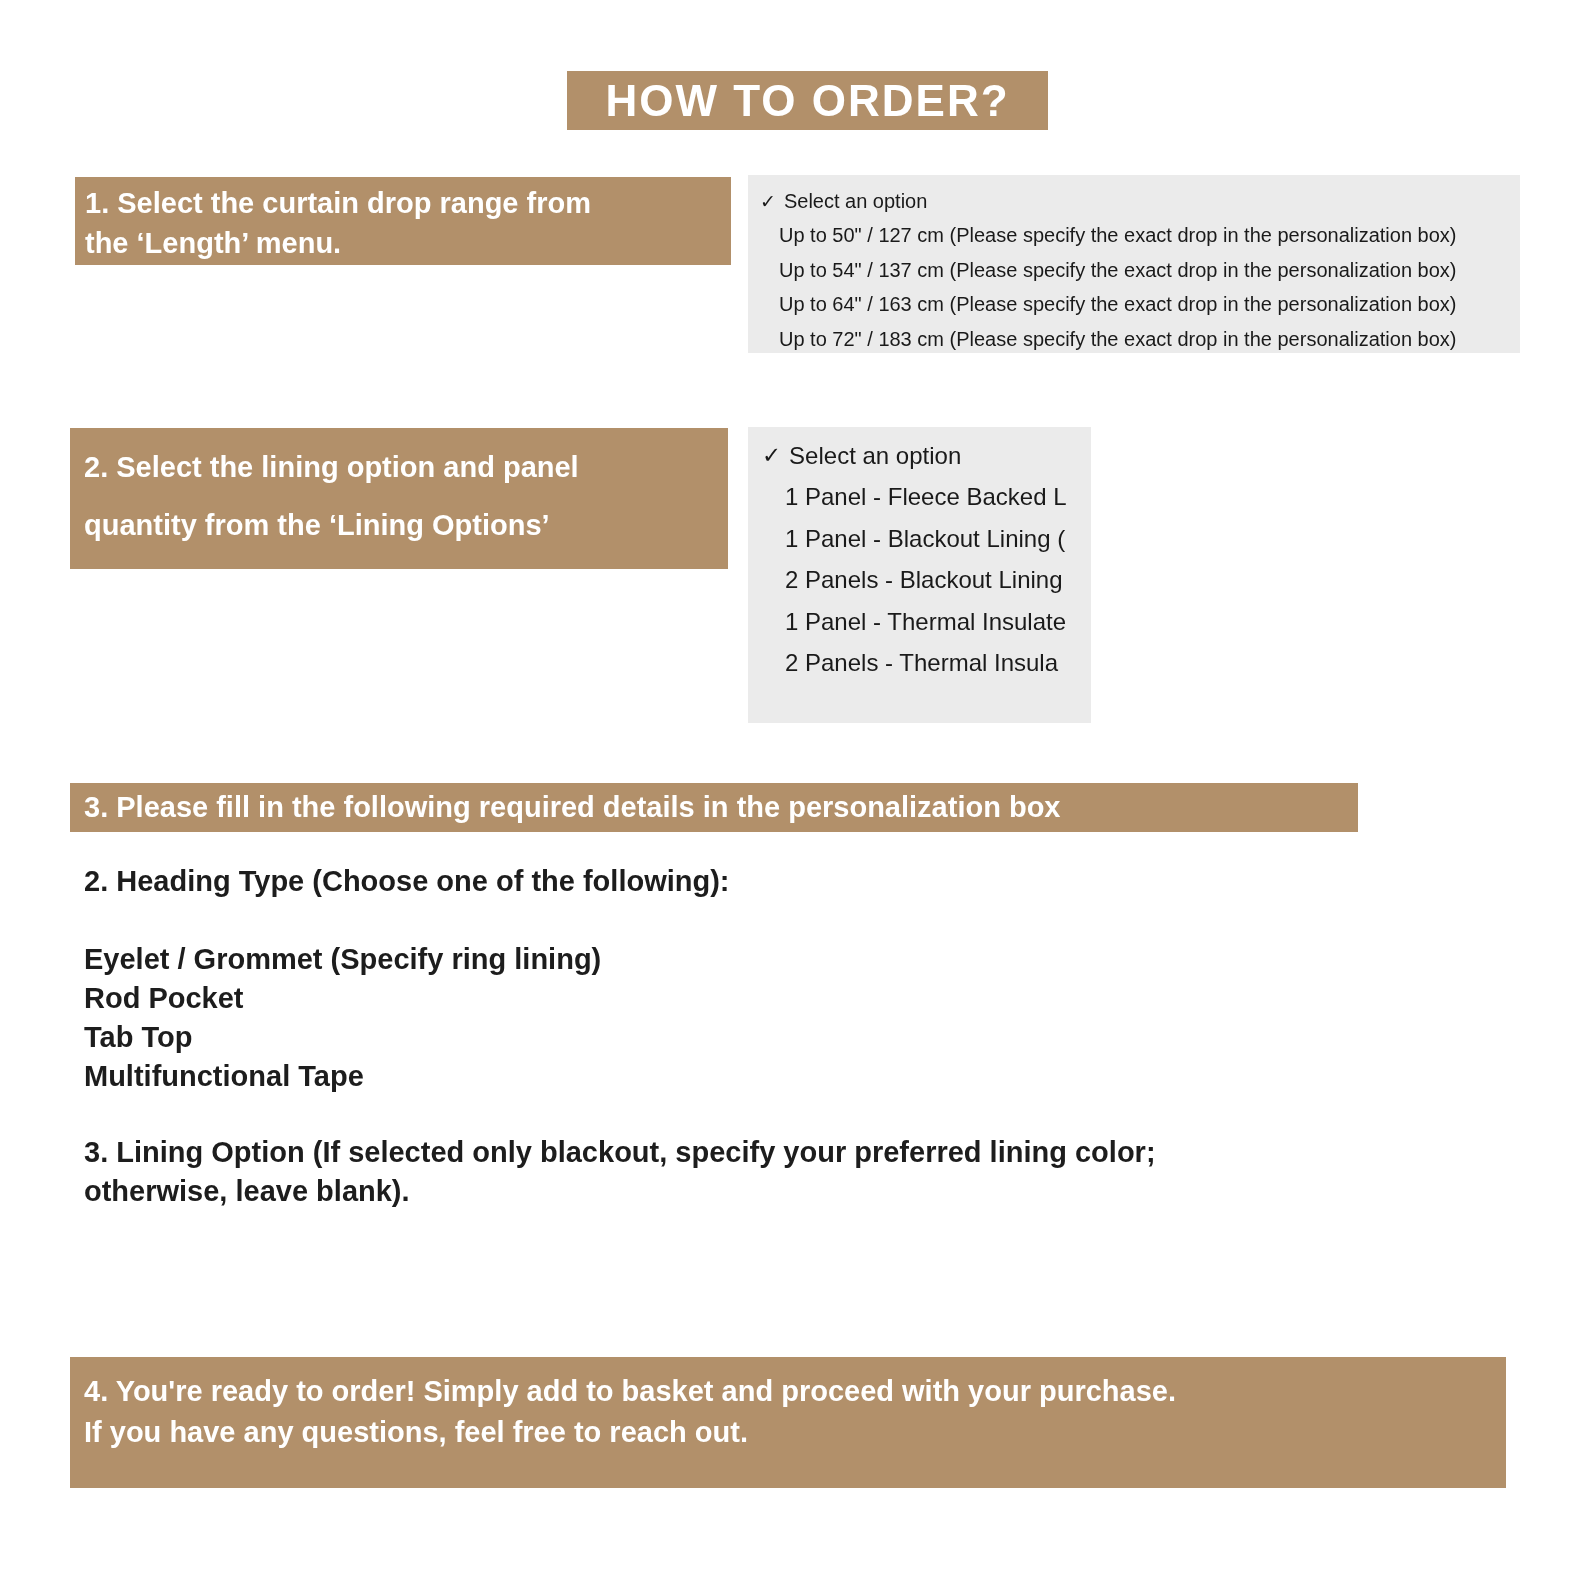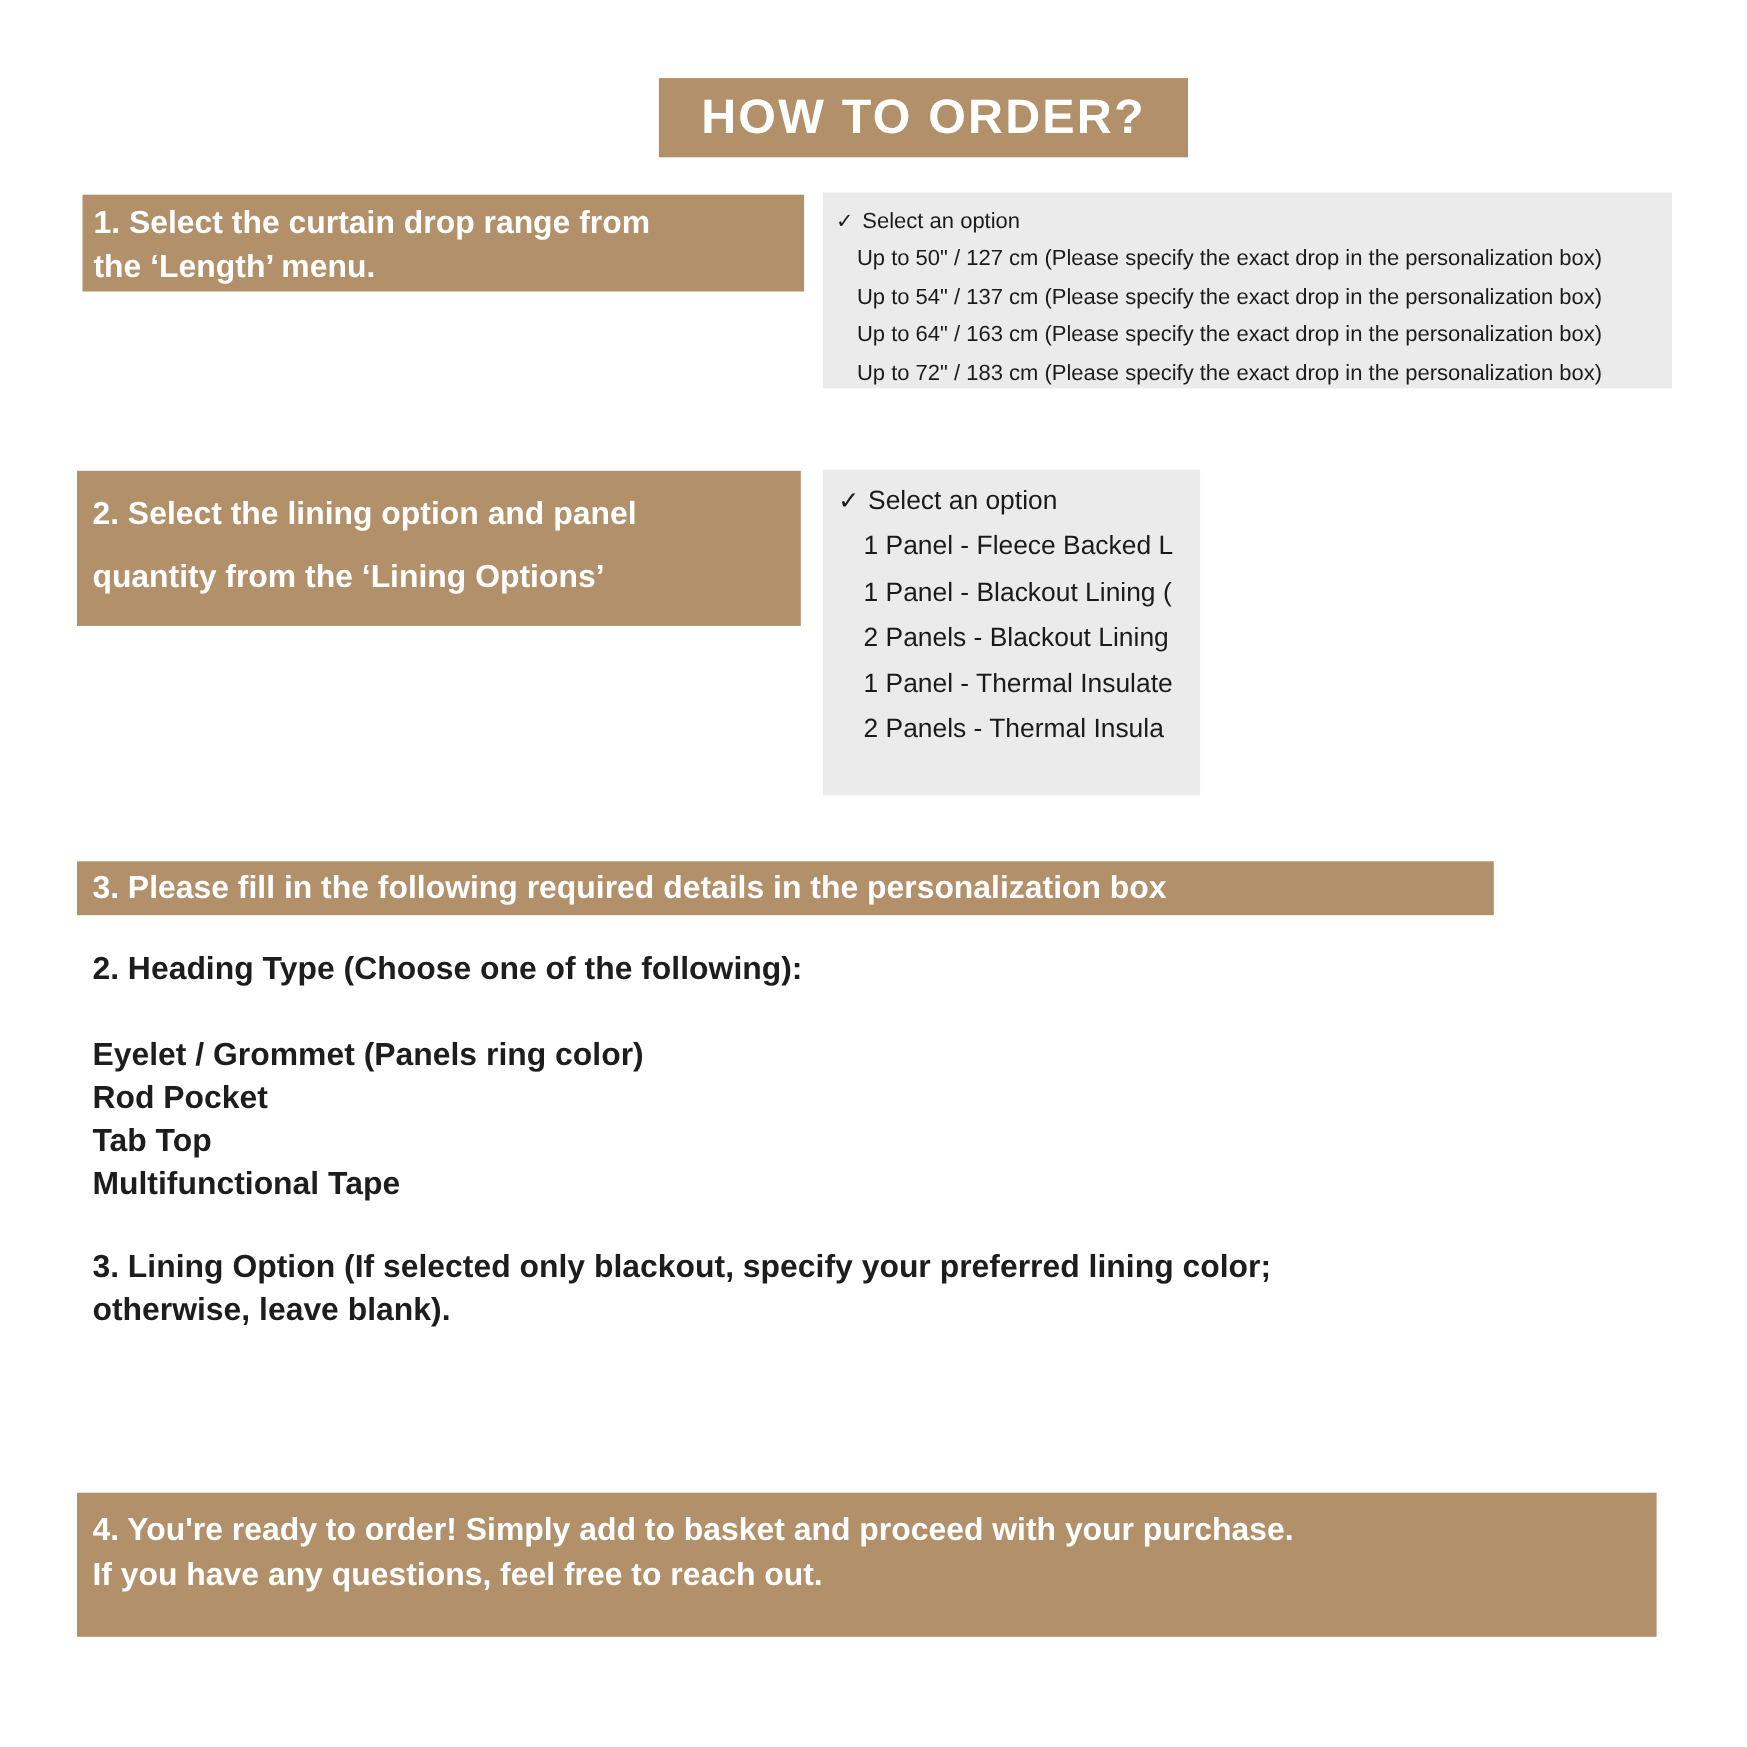--- a/index.html
+++ b/index.html
@@ -12,22 +12,22 @@
     overflow: hidden;
   }
   .tan { background: #b2906a; color: #ffffff; }
   .banner-text {
     font-weight: bold;
     color: #ffffff;
     white-space: pre-line;
   }
   .page-title {
     position: absolute;
-    left: 599px; top: 71px;
-    width: 481px; height: 72px;
+    left: 567px; top: 71px;
+    width: 481px; height: 59px;
     display: flex; align-items: center; justify-content: center;
     font-size: 44px; font-weight: bold; letter-spacing: 2px;
   }
   .step1 {
     position: absolute;
     left: 75px; top: 177px;
     width: 656px; height: 88px;
     box-sizing: border-box;
     padding: 6px 0 0 10px;
     font-size: 29px; line-height: 40px;
@@ -136,21 +136,21 @@
     <div class="dd-row dd-option">1 Panel - Blackout Lining (</div>
     <div class="dd-row dd-option">2 Panels - Blackout Lining</div>
     <div class="dd-row dd-option">1 Panel - Thermal Insulate</div>
     <div class="dd-row dd-option">2 Panels - Thermal Insula</div>
   </div>
 
   <div class="step3 tan banner-text">3. Please fill in the following required details in the personalization box</div>
 
   <div class="details">
     <p class="d2">2. Heading Type (Choose one of the following):</p>
-    <p class="d3">Eyelet / Grommet (Panels ring color)
+    <p class="d3">Eyelet / Grommet (Specify ring lining)
 Rod Pocket
 Tab Top
 Multifunctional Tape</p>
     <p class="d4">3. Lining Option (If selected only blackout, specify your preferred lining color;
 otherwise, leave blank).</p>
   </div>
 
   <div class="step4 tan banner-text">4. You're ready to order! Simply add to basket and proceed with your purchase.
 If you have any questions, feel free to reach out.</div>
 

